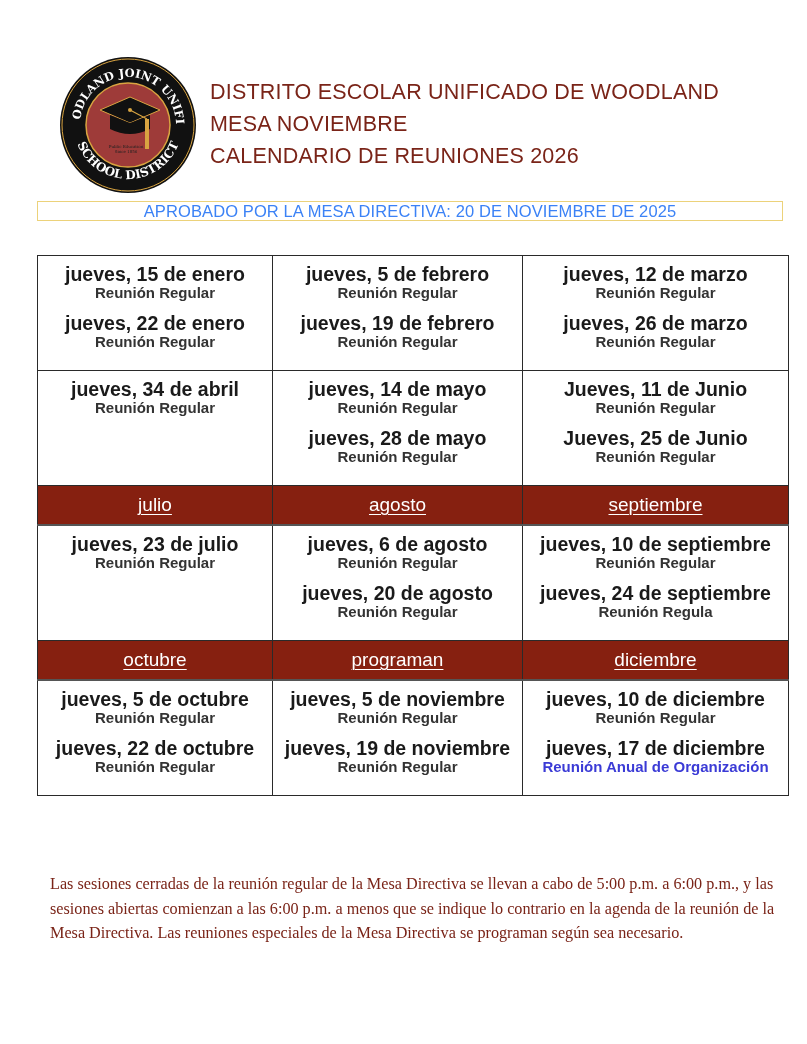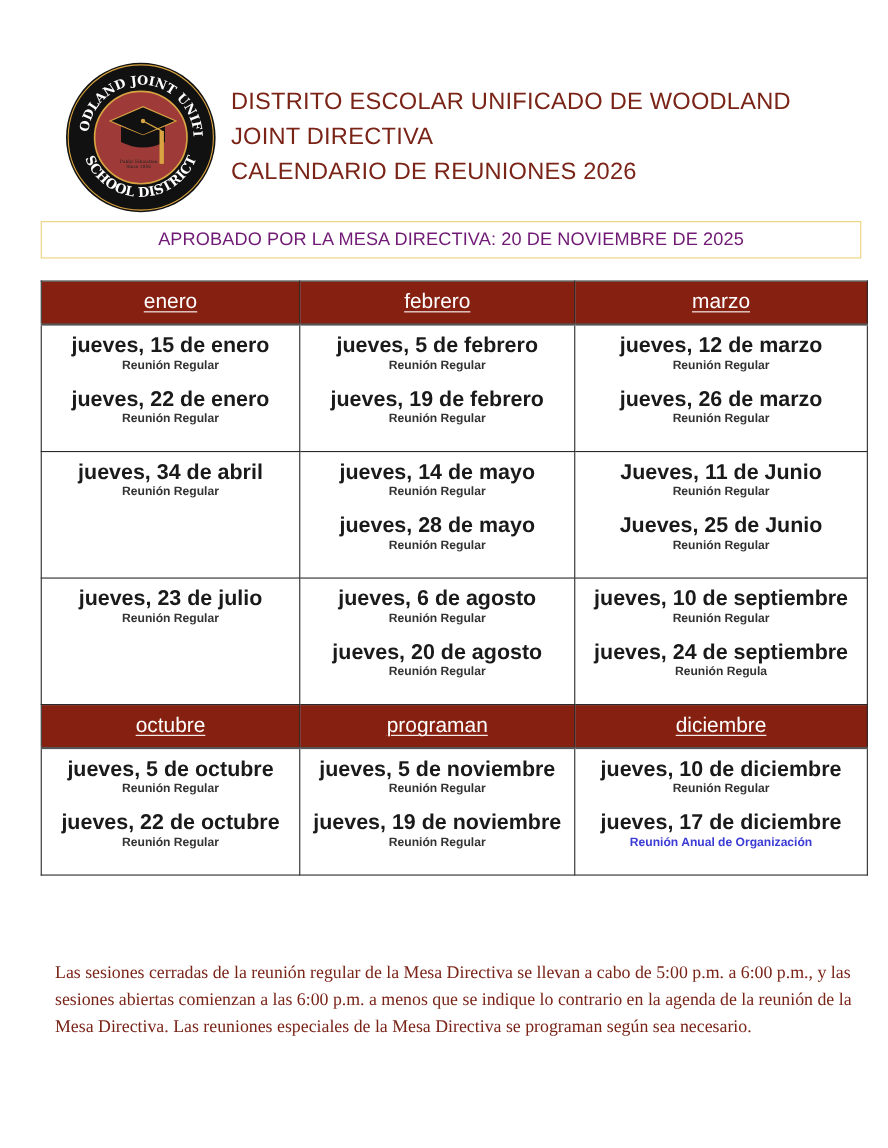--- a/index.html
+++ b/index.html
@@ -1,28 +1,28 @@
 <!DOCTYPE html>
 <html><head>
 <meta charset="utf-8">
 <style>
   html, body { margin:0; padding:0; background:#ffffff; }
   body { width:807px; height:1044px; position:relative; overflow:hidden; font-family:"DejaVu Sans", "Liberation Sans", sans-serif; }
   .logo { position:absolute; left:58px; top:55px; width:140px; height:140px; }
   .title-block { position:absolute; left:210px; top:76px; color:#7a2418; font-family:Liberation Sans, sans-serif; font-size:21.5px; line-height:32px; letter-spacing:0.2px; }
   .title-block div { white-space:nowrap; }
-  .approval { position:absolute; left:37px; top:201px; width:746px; height:34px; border:1.5px solid #ecd27a; box-sizing:border-box; display:flex; align-items:center; justify-content:center; color:#701a75; font-family:"Liberation Sans", sans-serif; font-size:16.5px; letter-spacing:0.1px; }
+  .approval { position:absolute; left:37px; top:201px; width:746px; height:20px; border:1.5px solid #ecd27a; box-sizing:border-box; display:flex; align-items:center; justify-content:center; color:#3b82f6; font-family:"Liberation Sans", sans-serif; font-size:16.5px; letter-spacing:0.1px; }
   table.cal { position:absolute; left:37px; top:255px; width:751px; border-collapse:collapse; table-layout:fixed; }
   table.cal col.c1 { width:235px; } table.cal col.c2 { width:250px; } table.cal col.c3 { width:266px; }
   table.cal th { background:#862010; color:#ffffff; font-weight:normal; font-family:"Liberation Sans", sans-serif; font-size:19px; height:38px; padding:0; border:1.5px solid #2a2a2a; border-bottom:2px solid #555; }
   table.cal th span { text-decoration:underline; text-underline-offset:3px; text-decoration-thickness:1px; }
   table.cal td { vertical-align:top; border:1.5px solid #2a2a2a; height:107px; padding:7px 0 0 0; text-align:center;font-weight:bold; }
   .meeting { margin-bottom:12px; }
   .meeting .date { font-family:"Liberation Sans", sans-serif; font-size:19.5px; color:#1a1a1a; line-height:22px; white-space:nowrap; }
-  .meeting .type { font-family:"Liberation Sans", sans-serif; font-size:11px; color:#333; line-height:15px; }
+  .meeting .type { font-family:"Liberation Sans", sans-serif; font-size:15px; color:#333; line-height:15px; }
   .meeting .type.special { color:#3b3bd6; }
   .note { position:absolute; left:50px; top:872px; width:730px; color:#7a2418; font-family:Liberation Serif, serif; font-size:16.2px; line-height:24.5px; }
 </style>
 </head>
 <body>
 
 <div class="logo">
   <svg width="140" height="140" viewBox="0 0 140 140">
     <defs>
       <path id="topArc" d="M 22 70 A 48 48 0 0 1 118 70"></path>
@@ -44,39 +44,34 @@
       <circle cx="72" cy="55" r="2" fill="#d9a441"></circle>
       <rect x="87" y="64" width="4" height="30" fill="#d9a441"></rect>
     </g>
     <text x="68" y="93" font-family="DejaVu Serif, serif" font-size="4" fill="#222" text-anchor="middle">Public Education</text>
     <text x="68" y="98" font-family="DejaVu Serif, serif" font-size="4" fill="#222" text-anchor="middle">Since 1856</text>
   </svg>
 </div>
 
 <div class="title-block">
   <div>DISTRITO ESCOLAR UNIFICADO DE WOODLAND</div>
-  <div>JOINT DIRECTIVA</div>
+  <div>MESA NOVIEMBRE</div>
   <div>CALENDARIO DE REUNIONES 2026</div>
 </div>
 
 <div class="approval">APROBADO POR LA MESA DIRECTIVA: 20 DE NOVIEMBRE DE 2025</div>
 
 <table class="cal">
   <colgroup>
       <col class="c1">
       <col class="c2">
       <col class="c3">
     </colgroup>
   <tbody id="cal-body">
       <tr>
-        <th><span>enero</span></th>
-        <th><span>febrero</span></th>
-        <th><span>marzo</span></th>
-      </tr>
-      <tr>
         <td>
           <div class="meeting">
             <div class="date">jueves, 15 de enero</div>
             <div class="type">Reunión Regular</div>
           </div>
           <div class="meeting">
             <div class="date">jueves, 22 de enero</div>
             <div class="type">Reunión Regular</div>
           </div>
         </td>
@@ -121,20 +116,25 @@
         <td>
           <div class="meeting">
             <div class="date">Jueves, 11 de Junio</div>
             <div class="type">Reunión Regular</div>
           </div>
           <div class="meeting">
             <div class="date">Jueves, 25 de Junio</div>
             <div class="type">Reunión Regular</div>
           </div>
         </td>
+      </tr>
+      <tr>
+        <th><span>julio</span></th>
+        <th><span>agosto</span></th>
+        <th><span>septiembre</span></th>
       </tr>
       <tr>
         <td>
           <div class="meeting">
             <div class="date">jueves, 23 de julio</div>
             <div class="type">Reunión Regular</div>
           </div>
         </td>
         <td>
           <div class="meeting">

